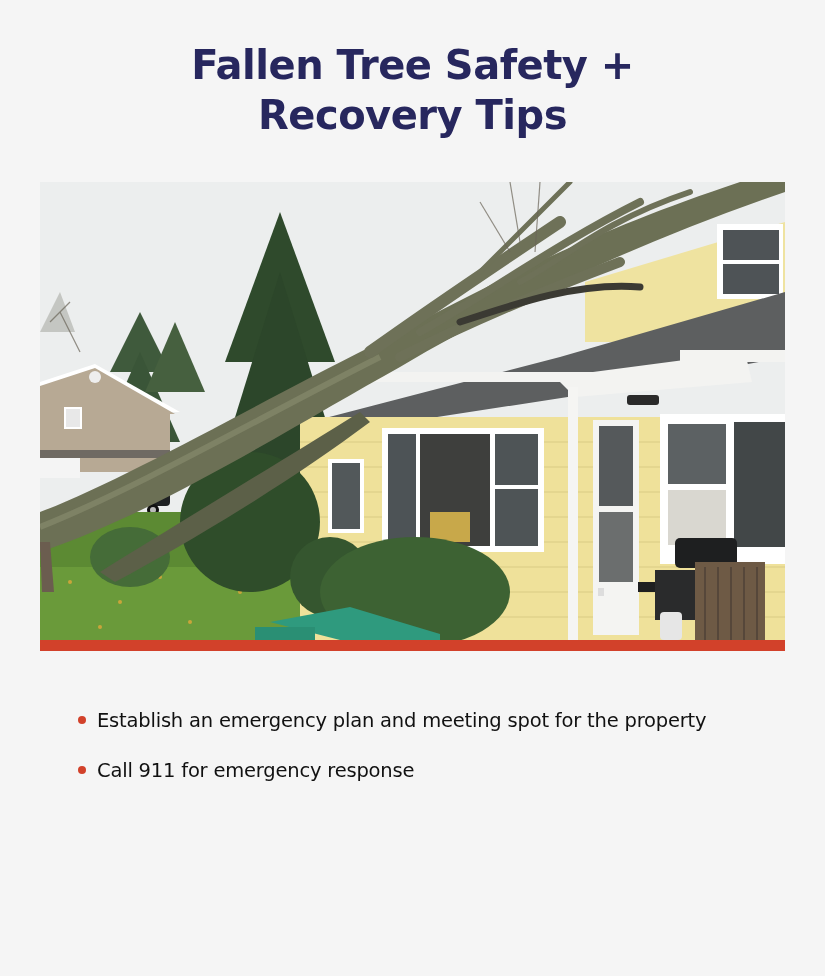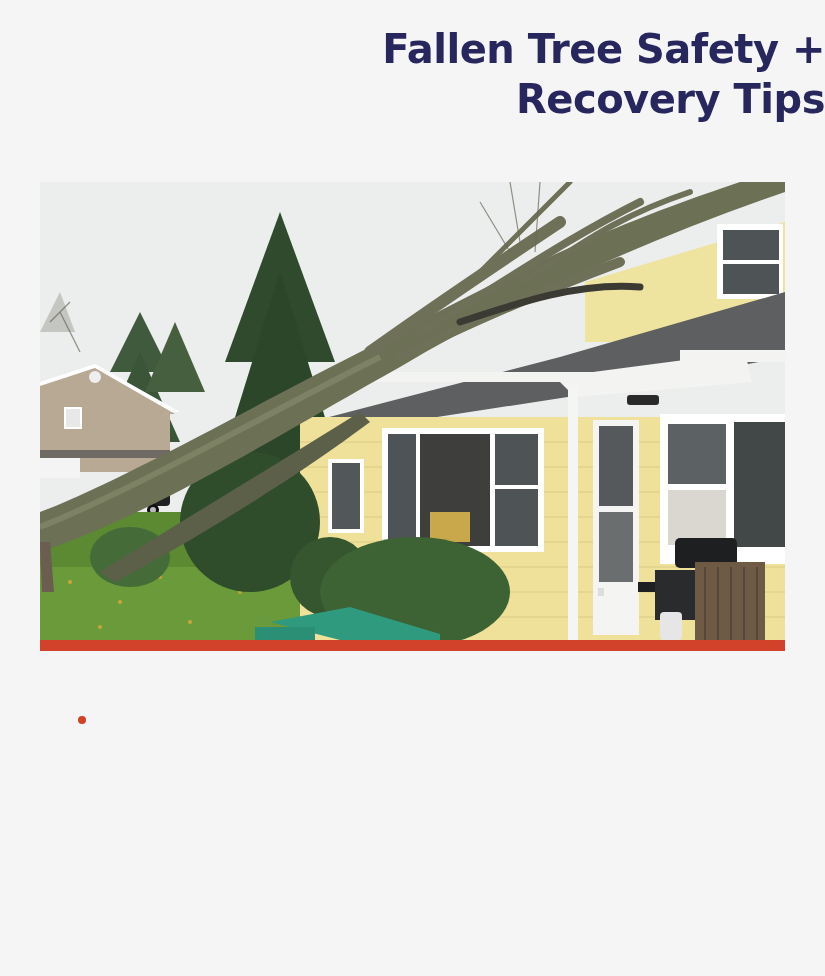--- a/index.html
+++ b/index.html
@@ -3,22 +3,22 @@
   <meta charset="utf-8">
   <style>
     html, body { margin: 0; padding: 0; }
     body {
       width: 825px; height: 976px;
       background: #f5f5f5;
       font-family: "Liberation Sans", "DejaVu Sans", sans-serif;
       position: relative; overflow: hidden;
     }
     .title {
-      position: absolute; left: 0; top: 24px; width: 825px;
-      text-align: right;
+      position: absolute; left: 0; top: 40px; width: 825px;
+      text-align: center;
       color: #27275e;
       font-family: "DejaVu Sans", sans-serif;
       font-weight: bold;
       font-size: 40px; line-height: 50px;
       letter-spacing: -0.5px;
     }
     .title span { display: block; }
     .photo {
       position: absolute; left: 40px; top: 182px; width: 745px; height: 458px;
       overflow: hidden; background: #eef0f0;
@@ -183,14 +183,19 @@
 
     <path d="M0 360 L 10 360 L 14 410 L 2 410 Z" fill="#6b5d4f"></path>
   </svg>
 </div>
 
 <div class="accent-bar"></div>
 
 <ul class="tips">
   <li>
     <span class="bullet"></span>
+    <span>Establish an emergency plan and meeting spot for the property</span>
+  </li>
+  <li>
+    <span class="bullet"></span>
+    <span>Call 911 for emergency response</span>
   </li>
 </ul>
 
 </body></html>

